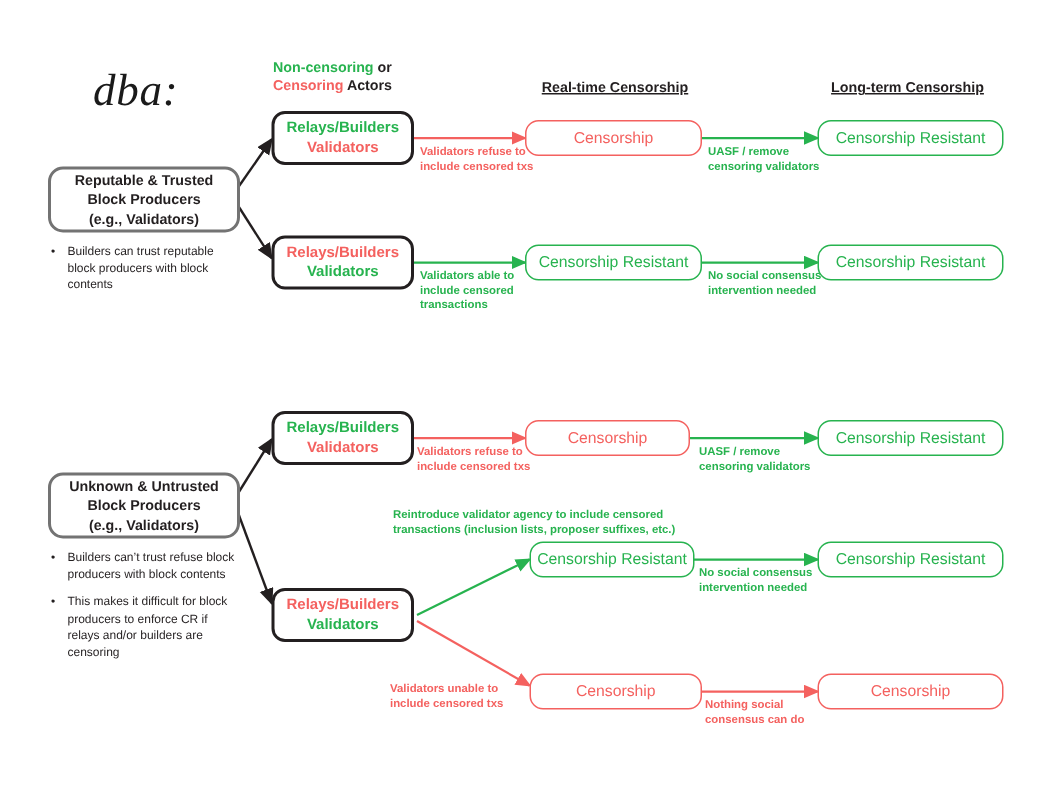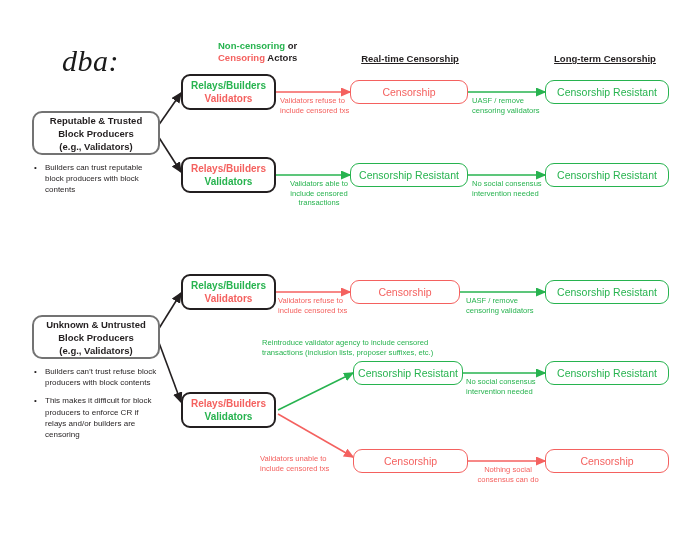--- a/index.html
+++ b/index.html
@@ -34,21 +34,20 @@
     white-space:nowrap;
   }
 
   .actors{
     position:absolute;
     font-size:9.5px;
     font-weight:bold;
     line-height:12px;
     text-align:left;
     white-space:nowrap;
-    margin-left:36px;
   }
   .g{color:#27b34f;}
   .r{color:#f4615f;}
   .k{color:#231f20;}
 
   .node{
     position:absolute;
     box-sizing:border-box;
     border-radius:8px;
     display:flex;
@@ -100,26 +99,26 @@
     content:"\2022";
     position:absolute;
     margin-left:-11px;
     color:#231f20;
   }
 
   .edgelabel{
     position:absolute;
     font-size:7.6px;
     line-height:9.6px;
-    font-weight:normal;
+    font-weight:bold;
     white-space:pre-line;
   }
   .el-red{color:#f4615f;}
   .el-green{color:#27b34f;}
-  .ta-c{text-align:center;}
+  .ta-c{}
   .ta-l{text-align:left;}
 </style>
 </head>
 <body>
 
 <div id="canvas">
 
   <svg id="wires" viewBox="0 0 700 535">
     <defs>
       <marker id="ak" markerWidth="7" markerHeight="7" refX="6" refY="3" orient="auto">

